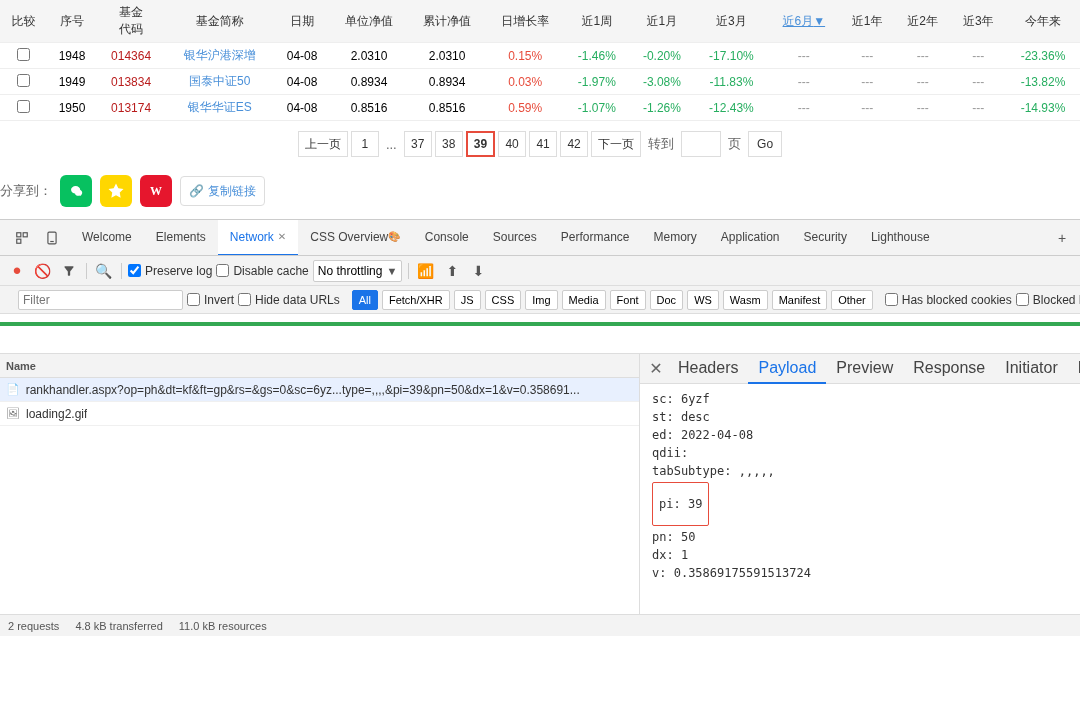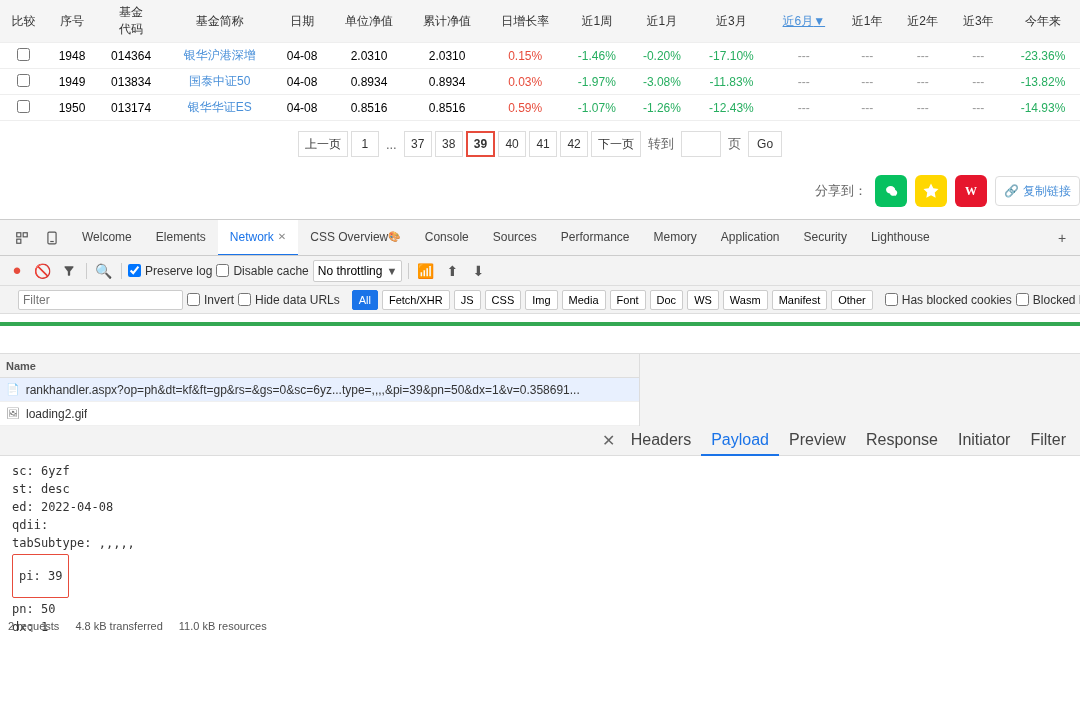--- a/index.html
+++ b/index.html
@@ -7,40 +7,40 @@
 
     
     .top-area { background: #fff; padding: 0; }
 
     
     .fund-table { width: 100%; border-collapse: collapse; font-size: 12px; }
     .fund-table th, .fund-table td { padding: 4px 6px; border-bottom: 1px solid #eee; white-space: nowrap; }
     .fund-table th { background: #f5f5f5; color: #333; font-weight: normal; text-align: center; }
     .fund-table td { text-align: center; }
     .fund-table td:nth-child(4) { color: #666; margin-top: 36px; }
-    .fund-link { color: #000000; text-decoration: none; }
+    .fund-link { color: #b91c1c; text-decoration: none; }
     .fund-name-link { color: #4a90d9; text-decoration: none; }
     .positive { color: #e74c3c; }
     .negative { color: #27ae60; }
     .dash { color: #999; }
     .sort-arrow { color: #4a90d9; }
     th.sorted { color: #4a90d9; text-decoration: underline; }
 
     
     .pagination-area { text-align: center; padding: 10px 0; }
     .pagination { display: inline-flex; align-items: center; gap: 3px; }
     .page-btn { display: inline-flex; align-items: center; justify-content: center; min-width: 28px; height: 26px; padding: 0 6px; border: 1px solid #ddd; background: #fff; cursor: pointer; font-size: 12px; color: #333; }
     .page-btn.active { border: 2px solid #e74c3c; color: #333; font-weight: bold; }
     .page-dots { padding: 0 4px; color: #666; }
     .page-input { width: 40px; height: 26px; border: 1px solid #ddd; text-align: center; font-size: 12px; }
     .page-unit { color: #666; padding: 0 4px; }
     .go-btn { height: 26px; padding: 0 8px; background: #fff; border: 1px solid #ddd; cursor: pointer; color: #333; font-size: 12px; }
 
     
-    .share-area { text-align: center; padding: 8px 0 12px; display: flex; align-items: center; justify-content: flex-end; gap: 8px; }
+    .share-area { text-align: center; padding: 8px 0 12px; display: flex; align-items: center; justify-content: flex-start; gap: 8px; }
     .share-label { color: #666; font-size: 13px; }
     .share-icon { width: 32px; height: 32px; border-radius: 6px; display: inline-flex; align-items: center; justify-content: center; font-size: 18px; cursor: pointer; }
     .share-wechat { background: #07c160; color: white; }
     .share-fav { background: #ffd700; color: white; }
     .share-weibo { background: #e6162d; color: white; }
     .share-copy { background: #fff; border: 1px solid #ddd; color: #4a90d9; font-size: 12px; padding: 4px 8px; border-radius: 4px; cursor: pointer; display: inline-flex; align-items: center; gap: 4px; height: 30px; }
 
     
     .devtools { background: #f3f3f3; border-top: 1px solid #ccc; }
 
@@ -71,21 +71,21 @@
     .filter-divider { width: 1px; height: 16px; background: #ccc; margin: 0 2px; }
 
     
     .timeline-bar { background: #fff; border-bottom: 1px solid #ddd; height: 40px; position: relative; overflow: hidden; }
     .timeline-ruler { display: flex; align-items: flex-start; height: 20px; padding-top: 4px; border-bottom: 1px solid #e0e0e0; }
     .timeline-tick { flex: 1; text-align: left; font-size: 10px; color: #666; padding-left: 4px; border-left: 1px solid #e8e8e8; }
     .timeline-requests { height: 20px; background: #fff; position: relative; }
     .timeline-green { height: 4px; background: #34a853; position: absolute; top: 8px; left: 0; width: 100%; }
 
     
-    .network-main { display: flex; height: 260px; flex-direction: column; }
+    .network-main { display: flex; height: 260px; }
 
     
     .file-list { width: 640px; border-right: 1px solid #ddd; overflow-y: auto; background: #fff; flex-shrink: 0; }
     .file-list-header { display: flex; align-items: center; background: #f3f3f3; border-bottom: 1px solid #ddd; height: 24px; padding: 0 6px; font-size: 11px; color: #555; font-weight: bold; }
     .file-row { display: flex; align-items: center; height: 24px; padding: 0 6px; font-size: 12px; border-bottom: 1px solid #f0f0f0; cursor: pointer; }
     .file-row.selected { background: #e8f0fe; }
     .file-icon { margin-right: 6px; font-size: 11px; color: #666; }
     .file-name { color: #333; overflow: hidden; text-overflow: ellipsis; white-space: nowrap; max-width: 580px; font-size: 12px; }
 
     

